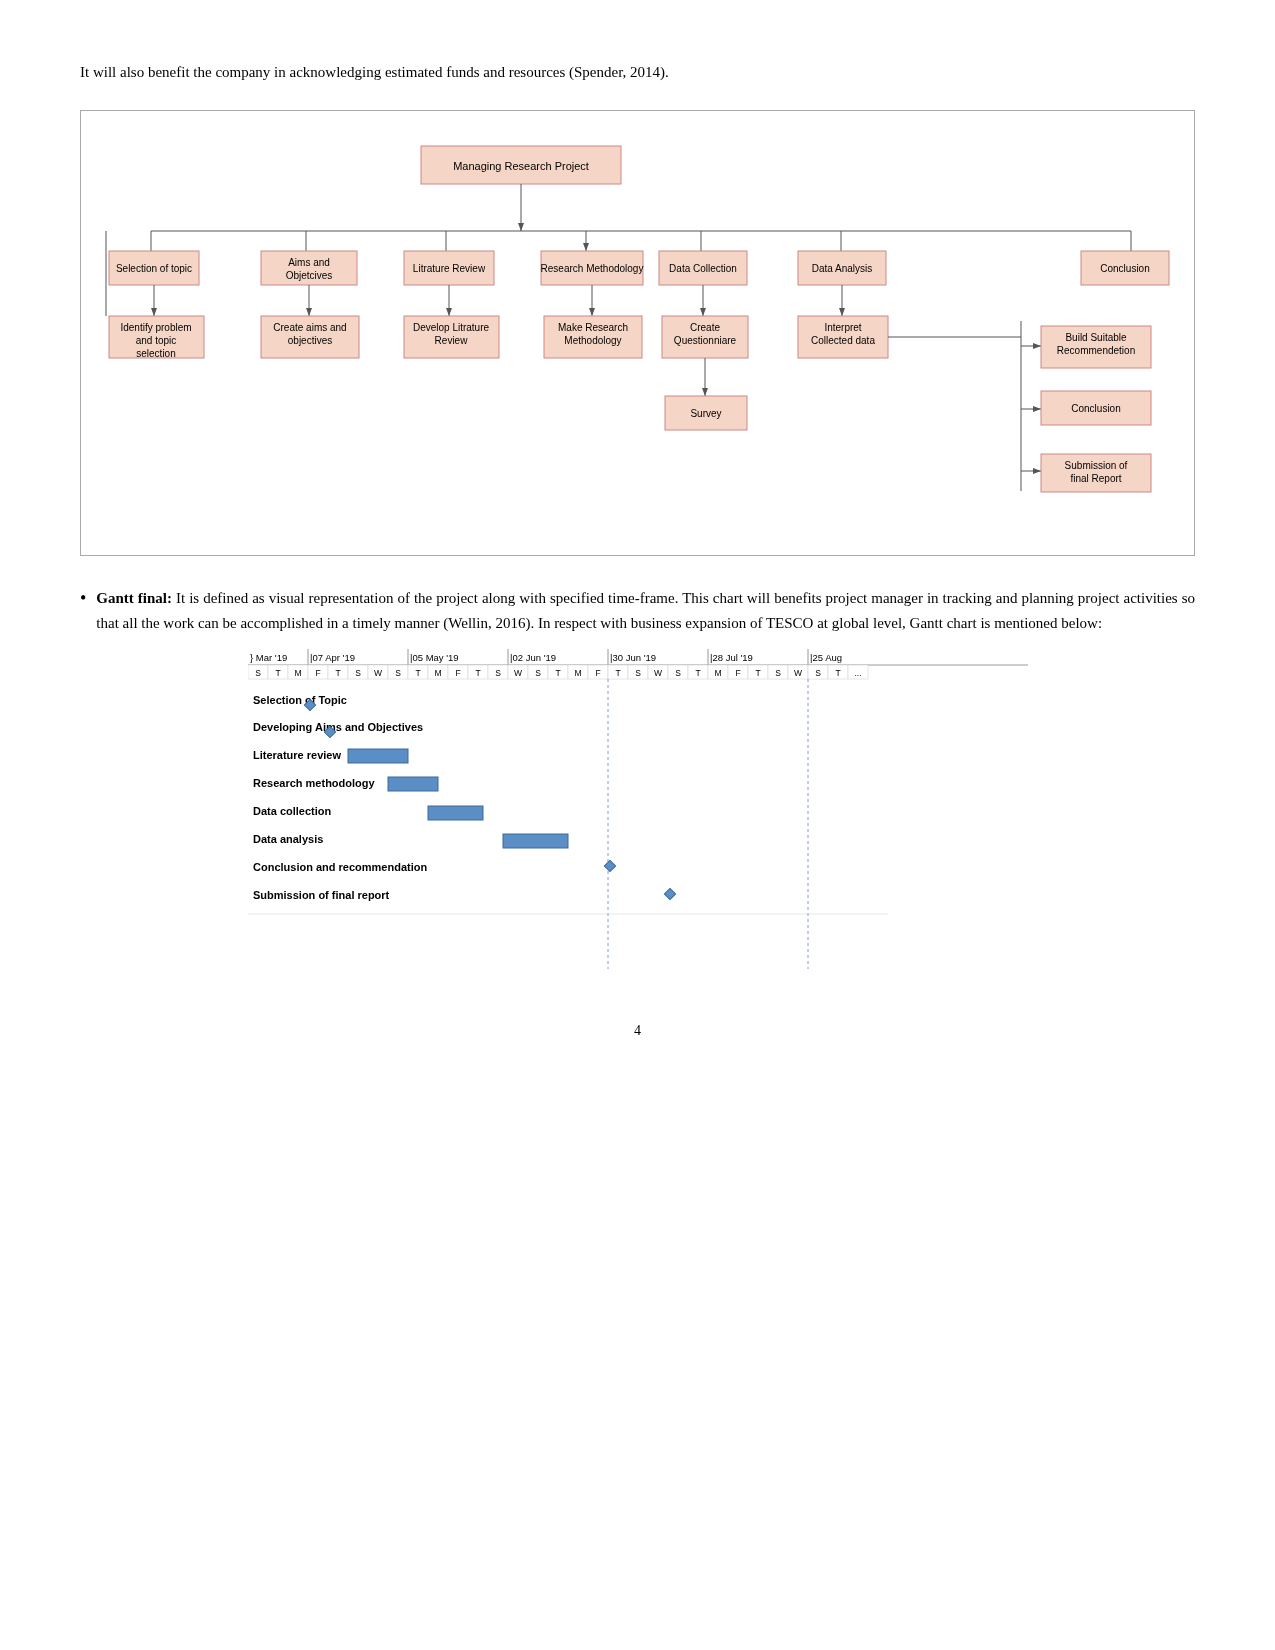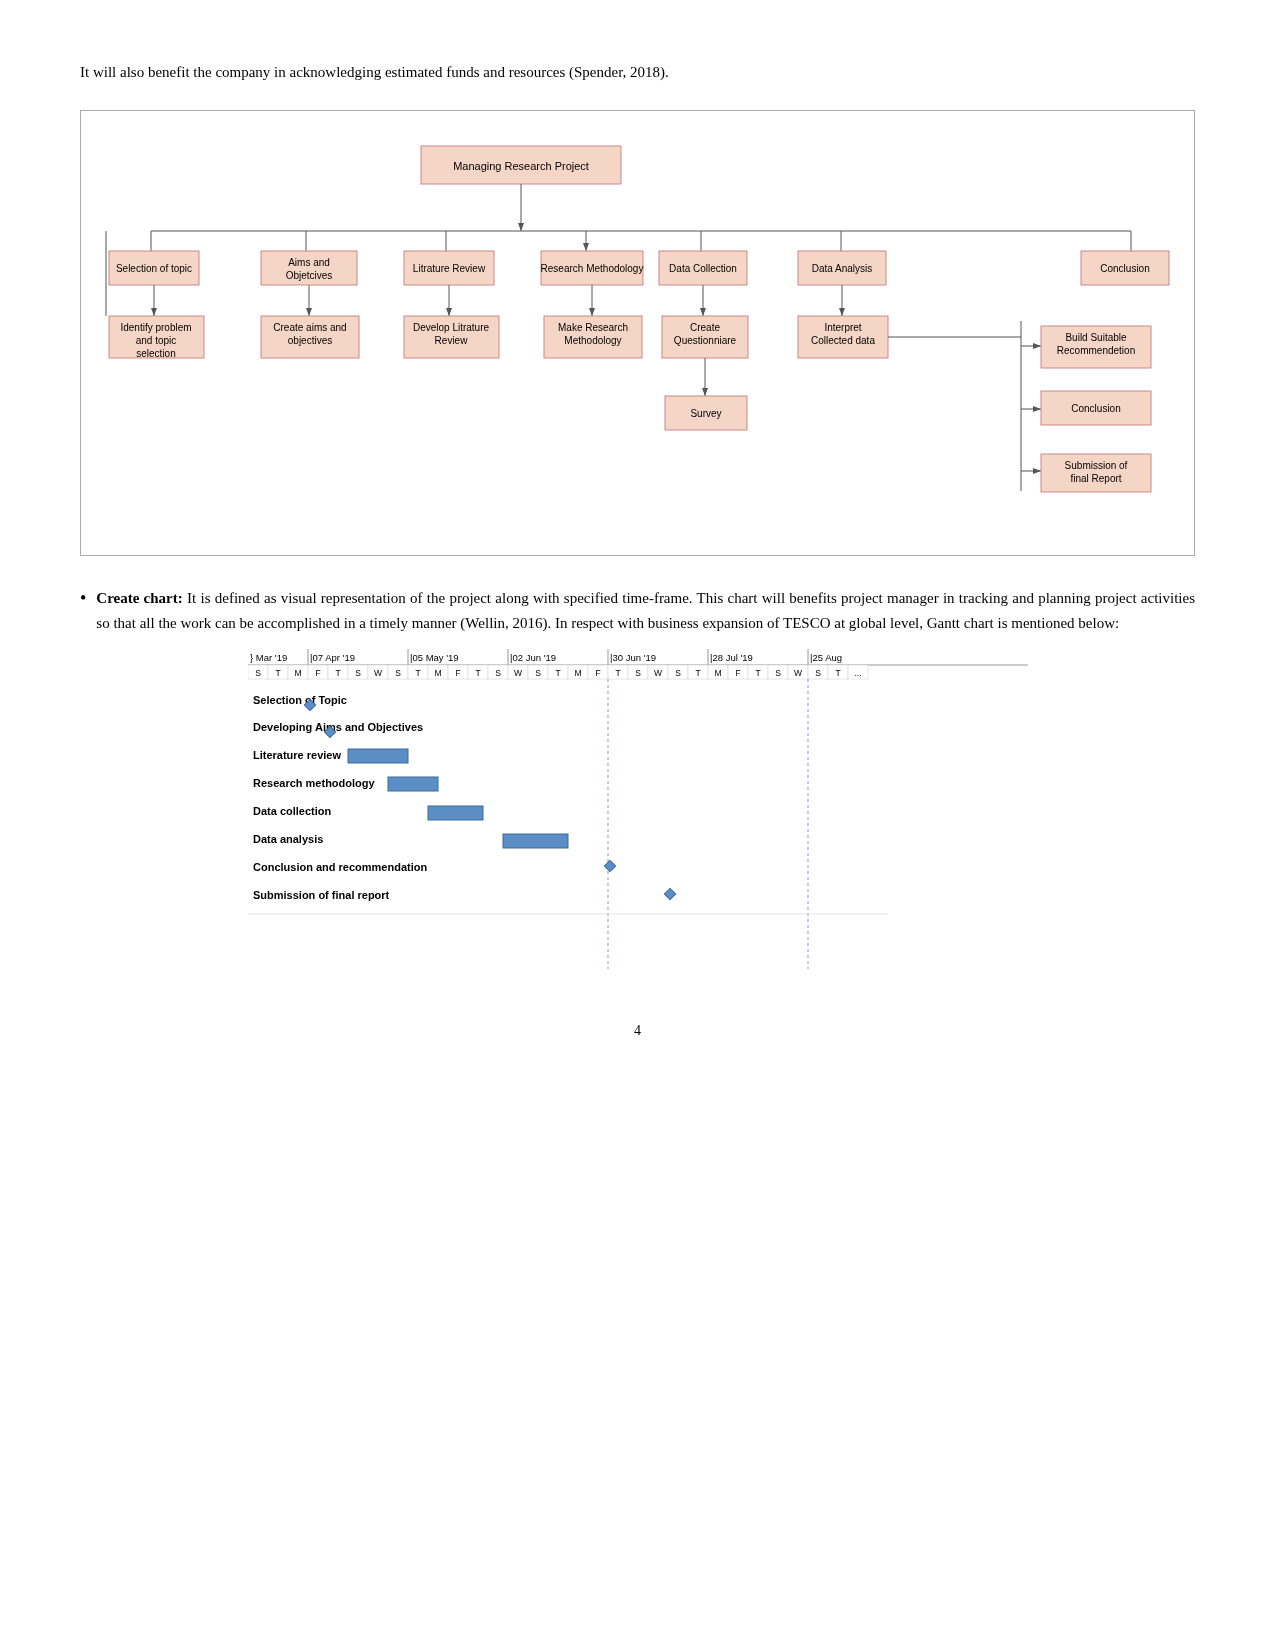--- a/index.html
+++ b/index.html
@@ -61,21 +61,21 @@
     
     .page-number {
       text-align: center;
       font-size: 14px;
       margin-top: 40px;
     }
   </style>
 </head>
 <body>
 
-<p class="intro-text">It will also benefit the company in acknowledging estimated funds and resources (Spender, 2018).</p>
+<p class="intro-text">It will also benefit the company in acknowledging estimated funds and resources (Spender, 2014).</p>
 
 <div class="diagram-container">
   <svg width="1095" height="400" viewBox="0 0 1095 400">
 
     <rect x="330" y="15" width="200" height="38" fill="#f5d5c5" stroke="#c88" stroke-width="1"></rect>
     <text x="430" y="39" text-anchor="middle" font-family="Arial" font-size="11">Managing Research Project</text>
 
     <line x1="430" y1="53" x2="430" y2="100" stroke="#555" stroke-width="1" marker-end="url(#arrowhead)"></line>
 
     <line x1="60" y1="100" x2="1040" y2="100" stroke="#555" stroke-width="1"></line>
@@ -173,21 +173,21 @@
     </defs>
 
     <line x1="15" y1="100" x2="15" y2="185" stroke="#555" stroke-width="1"></line>
   </svg>
 </div>
 
 <div class="bullet-section">
   <div class="bullet-item">
     <span class="bullet-dot">•</span>
     <div class="bullet-text">
-      <strong>Create chart:</strong>
+      <strong>Gantt final:</strong>
       <span>It is defined as visual representation of the project along with specified time-frame. This chart will benefits project manager in tracking and planning project activities so that all the work can be accomplished in a timely manner (Wellin, 2016).  In respect with business expansion of TESCO at global level, Gantt chart is mentioned below:</span>
     </div>
   </div>
 </div>
 
 <div class="gantt-wrapper">
   <svg width="780" height="330" viewBox="0 0 780 330" font-family="Arial, sans-serif">
 
     <rect x="0" y="0" width="780" height="16" fill="#fff" stroke="none"></rect>
 

